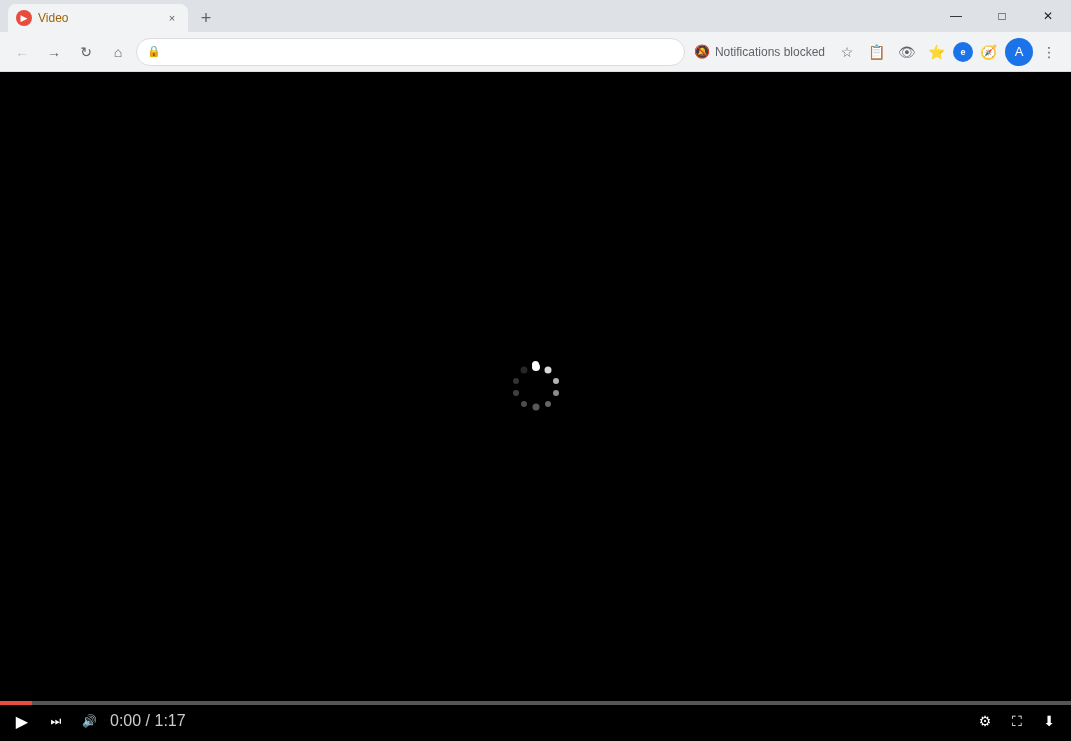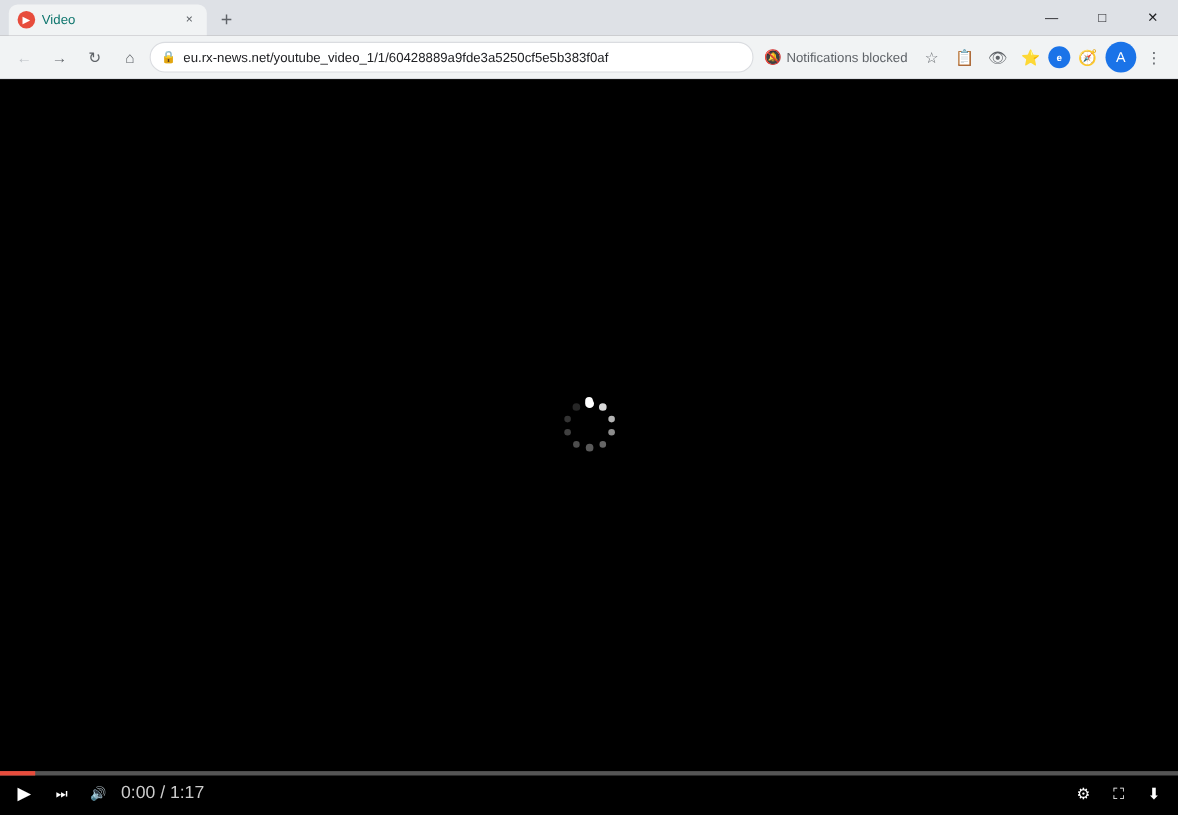--- a/index.html
+++ b/index.html
@@ -47,21 +47,21 @@
       display: flex;
       align-items: center;
       justify-content: center;
       font-size: 9px;
       color: white;
       flex-shrink: 0;
     }
     .tab-title {
       flex: 1;
       font-size: 12px;
-      color: #0f766e;
+      color: #a16207;
       white-space: nowrap;
       overflow: hidden;
       text-overflow: ellipsis;
     }
     .tab-close {
       width: 16px;
       height: 16px;
       border-radius: 50%;
       display: flex;
       align-items: center;
@@ -320,21 +320,20 @@
   </div>
   <div class="nav-btn">
     <span>↻</span>
   </div>
   <div class="nav-btn">
     <span>⌂</span>
   </div>
 
   <div class="address-bar">
     <span class="lock-icon">🔒</span>
-    <span class="address-text">eu.rx-news.net/youtube_video_1/1/60428889a9fde3a5250cf5e5b383f0af</span>
   </div>
 
   <div class="toolbar-right">
     <div class="notif-blocked">
       <span class="notif-icon">🔕</span>
       <span>Notifications blocked</span>
     </div>
     <div class="toolbar-icon">
       <span>☆</span>
     </div>

